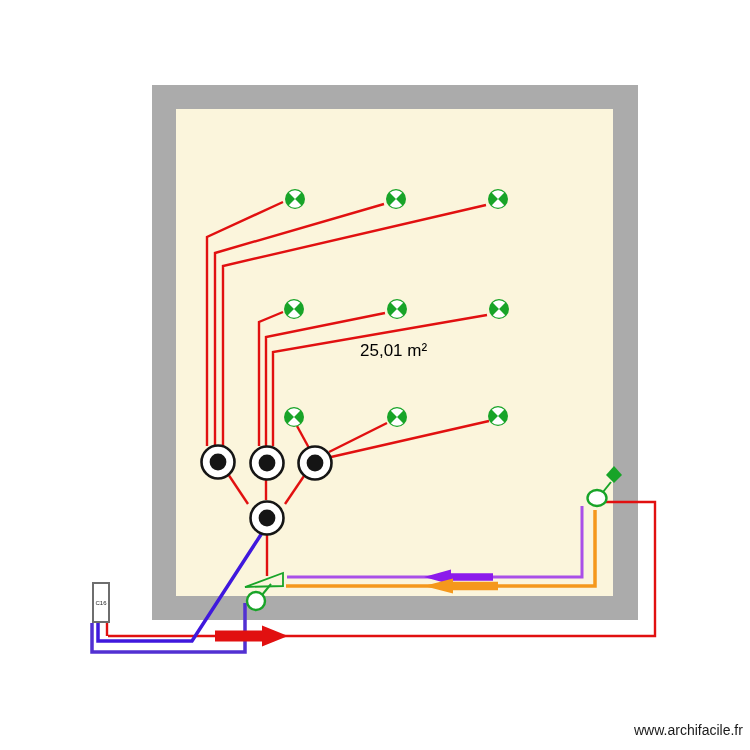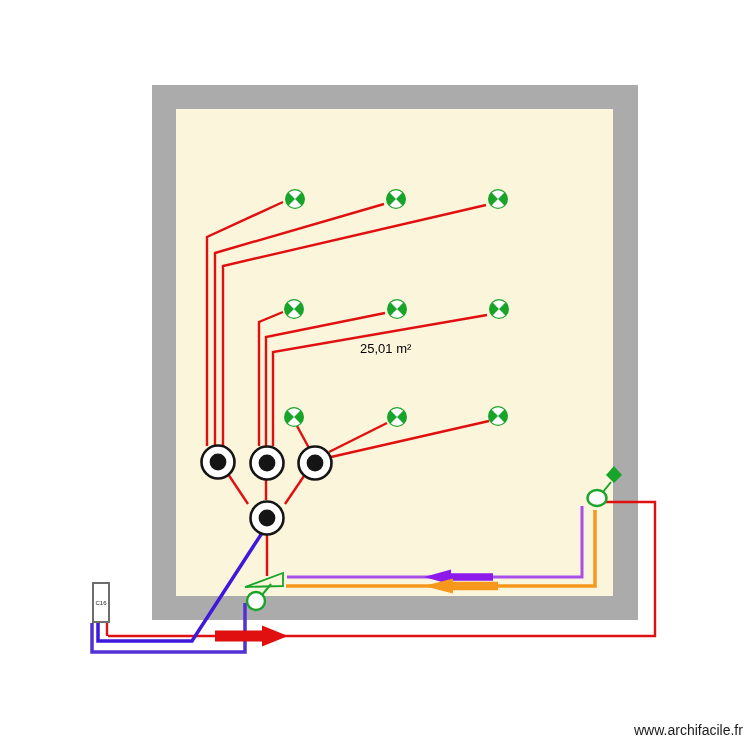--- a/index.html
+++ b/index.html
@@ -1,20 +1,20 @@
 <!DOCTYPE html>
 <html><head>
 <meta charset="utf-8">
 <style>
   html,body{margin:0;padding:0;background:#fff;}
   #canvas{position:relative;width:750px;height:750px;background:#ffffff;overflow:hidden;
           font-family:"Liberation Sans",sans-serif;}
   #plan{position:absolute;left:0;top:0;}
   .overlay{position:absolute;color:#000;}
-  #area-label{left:360px;top:341px;font-size:13px;}
+  #area-label{left:360px;top:341px;font-size:17px;}
   #watermark{left:634px;top:722px;font-size:14px;color:#1a1a1a;text-align:center;}
   #breaker{position:absolute;left:92px;top:582px;width:14px;height:37px;background:#fff;
            border:2px solid #6e6e6e;display:flex;align-items:center;justify-content:center;}
   #breaker span{font-size:6px;color:#222;letter-spacing:0;}
 </style>
 </head>
 <body>
 
 <div id="canvas">
   <svg id="plan" width="750" height="750" viewBox="0 0 750 750">

